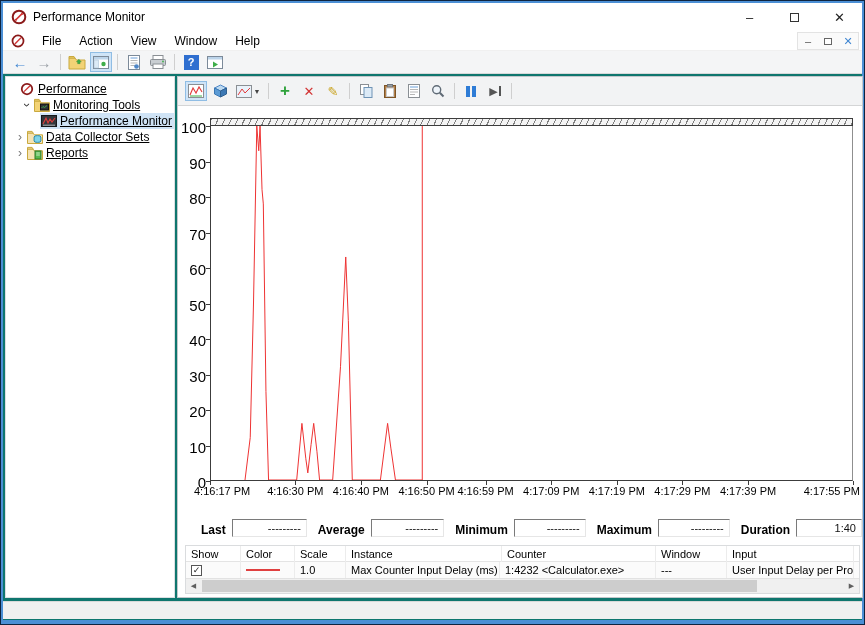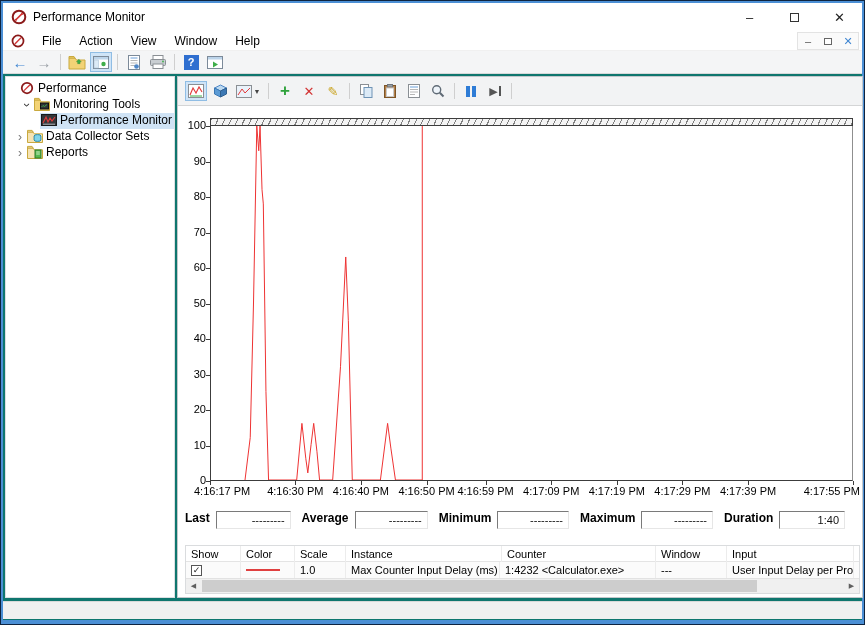--- a/index.html
+++ b/index.html
@@ -43,21 +43,21 @@
   .help-badge { width:15px; height:15px; background:#2f6fd0; color:#fff; font-weight:bold;
     font-size:11px; display:flex; align-items:center; justify-content:center; }
 
   
   .leftpanel { position:absolute; left:4px; top:75px; width:170px; height:522px;
     background:#fff; border:1px solid #dcdfe2; font-size:12px; overflow:hidden; }
   .tree-row { display:flex; align-items:center; height:16px; white-space:nowrap; }
   .chev { width:12px; text-align:center; color:#777; font-size:12px; line-height:12px; }
   .chev.exp { transform:rotate(90deg); color:#333; }
   .tree-ico { width:16px; height:14px; margin:0 3px 0 1px; flex:0 0 auto; }
-  .tree-grp { display:flex; align-items:flex-start; padding:0 3px 0 0; height:16px; }
+  .tree-grp { display:flex; align-items:center; padding:0 3px 0 0; height:16px;text-decoration:underline; }
   .tree-grp.selected { background:#cfe3f5; }
 
   
   .rightpane { position:absolute; left:176px; top:75px; width:686px; height:522px;
     background:#fff; border:1px solid #c3c7cb; }
   .chart-toolbar { position:absolute; left:0; top:0; right:0; height:29px; background:#f2f3f4;
     border-bottom:1px solid #d4d5d6; display:flex; align-items:center; padding-left:6px; }
   .cbtn { width:22px; height:20px; display:flex; align-items:center; justify-content:center; margin:0 1px; }
   .cbtn.selected { background:#cfe4f7; border:1px solid #90bde4; }
   .glyph-add { color:#2fa23c; font-size:17px; font-weight:bold; line-height:14px; }
@@ -69,28 +69,28 @@
   .step-bar { width:2px; height:10px; background:#555; margin-left:1px; }
   .dd-arrow { color:#444; font-size:7px; margin-left:2px; }
 
   
   .hatch { position:absolute; left:32px; top:41px; width:643px; height:8px;
     border:1px solid #3c3c3c;
     background:repeating-linear-gradient(115deg,#808080 0,#808080 1px,#f4f4f4 1px,#f4f4f4 6px); }
   .plot { position:absolute; left:32px; top:49px; width:643px; height:355px; background:#fff;
     border-left:1px solid #3c3c3c; border-bottom:1px solid #3c3c3c; border-right:1px solid #8f8f8f; }
   .plot svg { width:100%; height:100%; display:block; }
-  .ylabel { position:absolute; width:28px; text-align:right; font-size:11px; color:#000; height:14px; }
+  .ylabel { position:absolute; width:28px; text-align:right; font-size:15px; color:#000; height:14px; }
   .ytick  { position:absolute; width:4px; height:1px; background:#3c3c3c; left:28px; }
   .xtick  { position:absolute; width:1px; height:4px; background:#3c3c3c; top:404px; }
   .xlabel { position:absolute; top:408px; font-size:11px; color:#000; white-space:nowrap; }
 
   
   .statsbar { position:absolute; left:0; right:0; top:434px; height:26px; display:flex;
-    align-items:flex-start; padding-left:7px; font-size:12px; }
+    align-items:flex-end; padding-left:23px; font-size:12px; }
   .stat-label { font-weight:bold; margin-right:6px; }
   .stat-box { background:#fff; border:1px solid; border-color:#7a7a7a #e6e6e6 #e6e6e6 #7a7a7a;
     height:18px; font-size:11px; display:flex; align-items:center; justify-content:flex-end;
     padding-right:5px; margin-right:11px; color:#111; }
 
   
   .ctable { position:absolute; left:7px; top:468px; width:675px; height:49px;
     border:1px solid #dadcde; background:#fff; font-size:11px; }
   .trow { display:flex; height:16px; align-items:center; }
   .trow.head { border-bottom:1px solid #e4e4e4; }
@@ -403,21 +403,21 @@
     <div class="statsbar">
       <span class="stat-label">Last</span>
       <span class="stat-box" style="width:88px">---------</span>
       <span class="stat-label">Average</span>
       <span class="stat-box" style="width:86px">---------</span>
       <span class="stat-label">Minimum</span>
       <span class="stat-box" style="width:84px">---------</span>
       <span class="stat-label">Maximum</span>
       <span class="stat-box" style="width:84px">---------</span>
       <span class="stat-label">Duration</span>
-      <span class="stat-box" style="width:77px; margin-right:17px">1:40</span>
+      <span class="stat-box" style="width:77px; margin-right:0">1:40</span>
     </div>
 
     <div class="ctable">
       <div class="trow head">
         <div class="tcell c0">Show</div>
         <div class="tcell c1">Color</div>
         <div class="tcell c2">Scale</div>
         <div class="tcell c4">Instance</div>
         <div class="tcell c3">Counter</div>
         <div class="tcell c5">Window</div>

